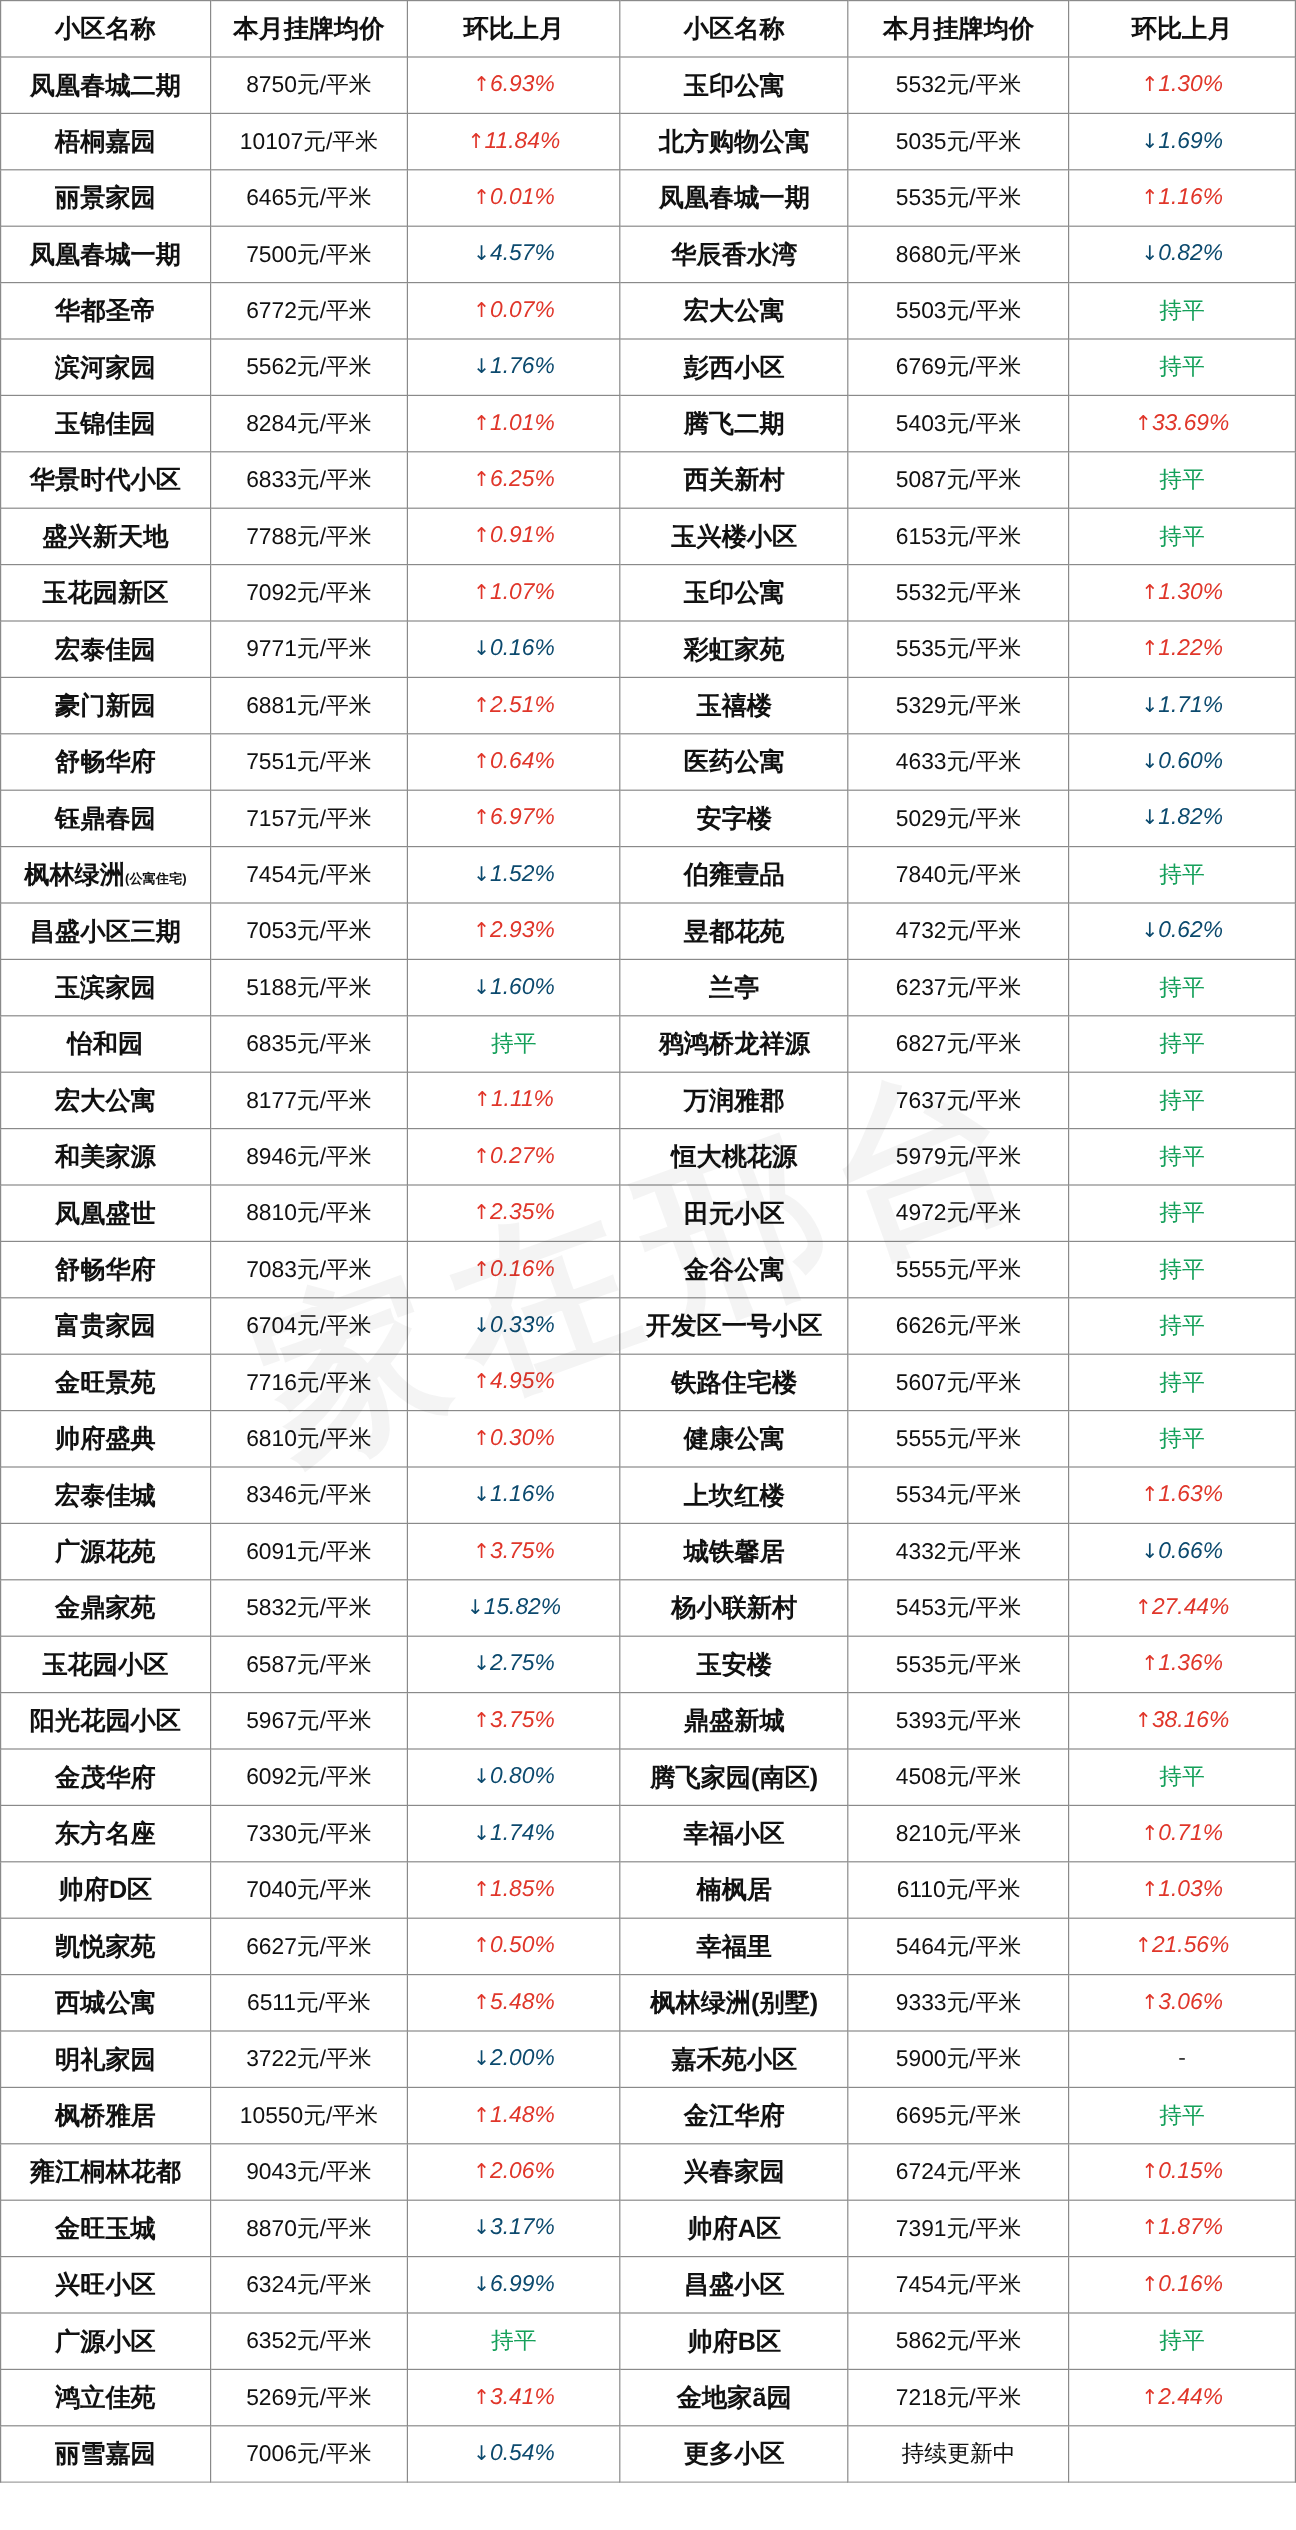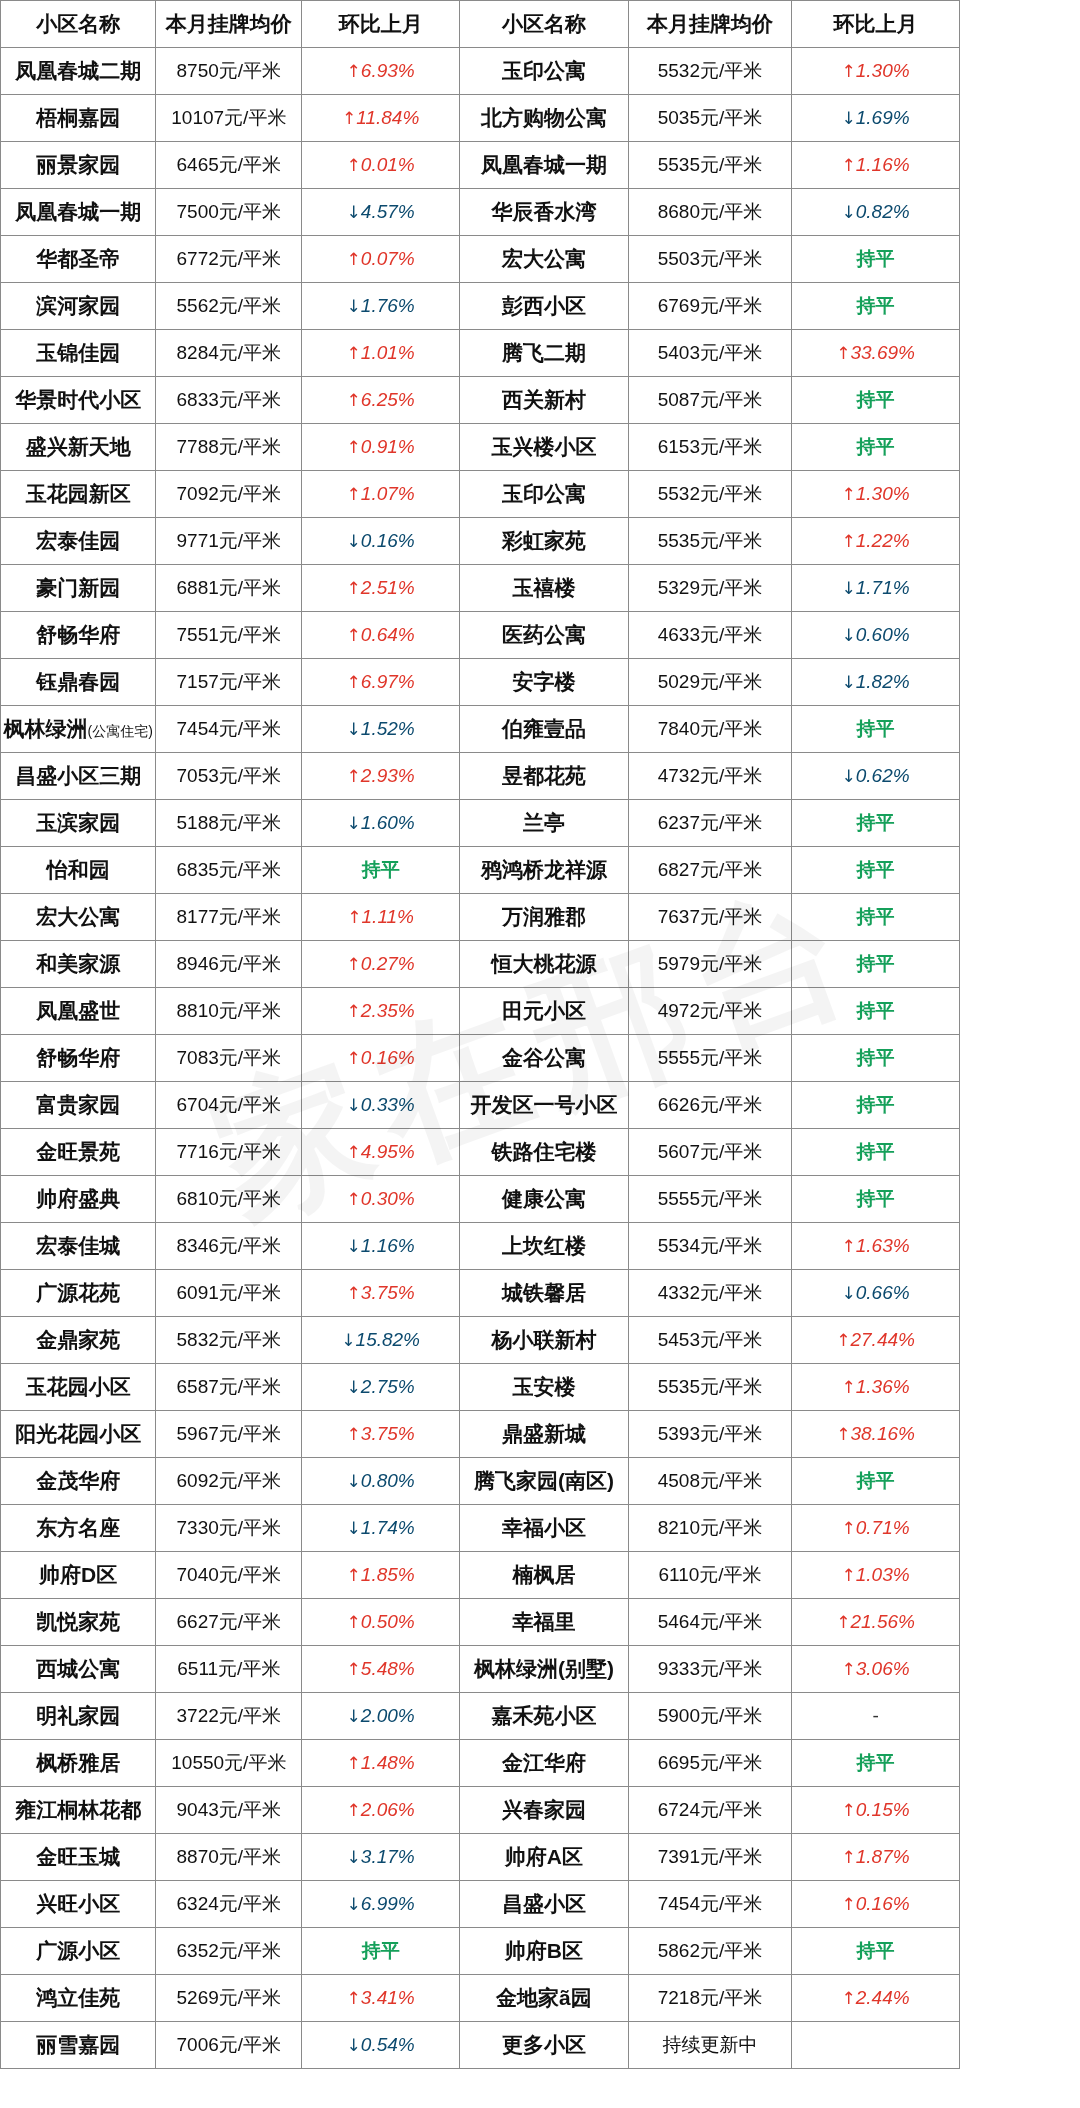--- a/index.html
+++ b/index.html
@@ -1,18 +1,18 @@
 <!DOCTYPE html>
 <html><head>
 <meta charset="utf-8">
 <style>
   html,body{margin:0;padding:0;background:#ffffff;}
   body{font-family:"Liberation Sans","DejaVu Sans",sans-serif;width:1080px;}
   #wrap{position:relative;width:1080px;}
-  table{border-collapse:collapse;width:960px;table-layout:fixed;}
+  table{border-collapse:collapse;width:1080px;table-layout:fixed;}
   col.c0{width:136px;}
   col.c1{width:128px;}
   col.c2{width:138px;}
   col.c3{width:148px;}
   col.c4{width:143px;}
   col.c5{width:147px;}
   th,td{
     border:1px solid #8a8a8a;
     height:46px;
     text-align:center;
@@ -22,23 +22,23 @@
     padding:0 2px;
     overflow:hidden;
     white-space:nowrap;
   }
   thead th{font-weight:bold;font-size:21px;background:#fff;}
   td.name{font-weight:bold;font-size:21px;}
   td.price{font-size:19px;}
   td.chg{font-size:19px;}
   .up{color:#e0362a;font-style:italic;}
   .down{color:#0c4a6e;font-style:italic;}
-  .flat{color:#15a05a;font-weight:bold;}
+  .flat{color:#15a05a;font-weight:normal;}
   .dash{color:#333;}
-  .small{font-size:14px;font-weight:normal;}
+  .small{font-size:11px;font-weight:bold;}
   .arrow{font-family:"DejaVu Sans",sans-serif;font-size:17px;}
   .wm{
     position:absolute;
     left:0;top:0;width:1080px;height:2108px;
     pointer-events:none;
     display:flex;align-items:center;justify-content:center;
     overflow:hidden;
   }
   .wm span{
     font-size:150px;

